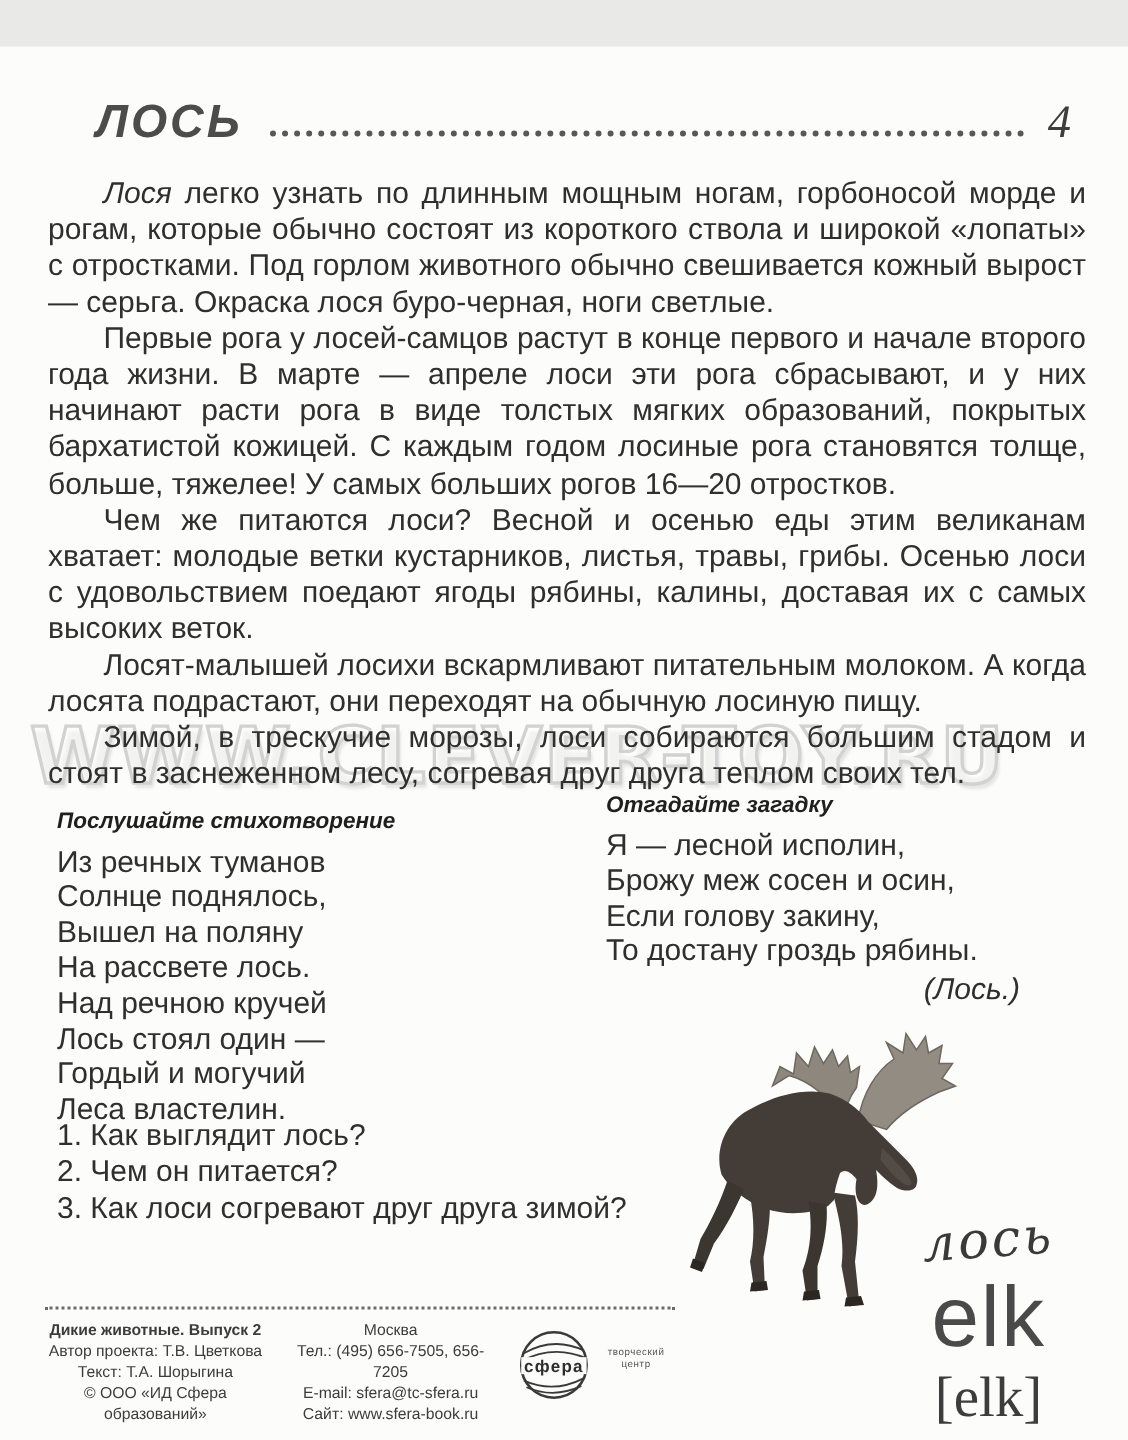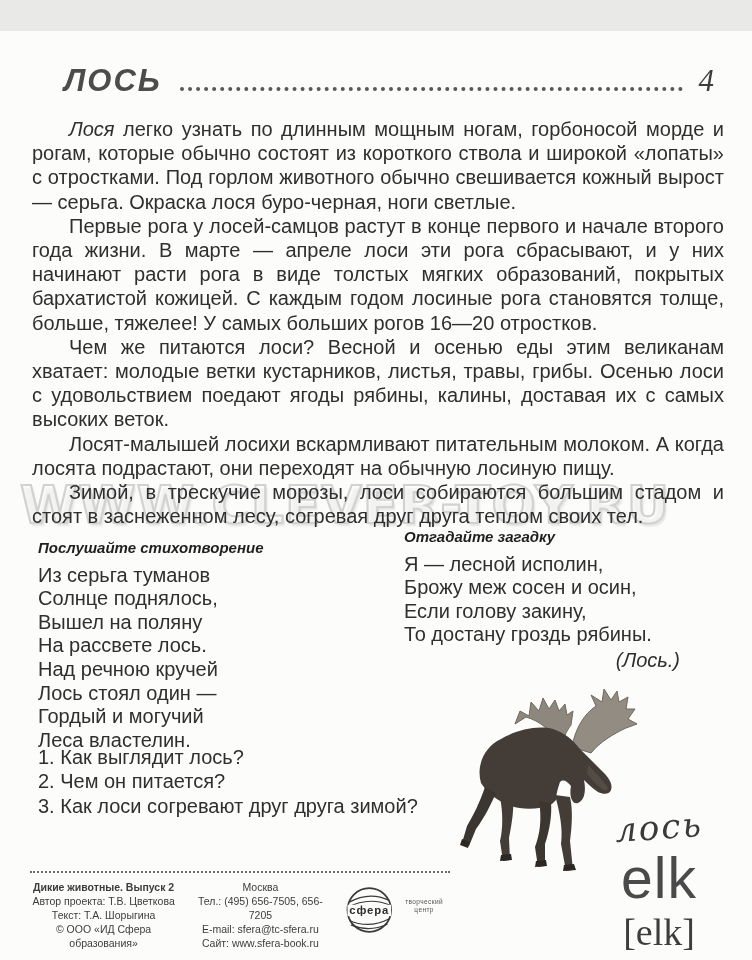--- a/index.html
+++ b/index.html
@@ -133,21 +133,21 @@
   <div class="article">
     <p class="para"><span class="lead">Лося</span><span> легко узнать по длинным мощным ногам, горбоносой морде и рогам, которые обычно состоят из короткого ствола и широкой «лопаты» с отростками. Под горлом животного обычно свешивается кожный вырост — серьга. Окраска лося буро-черная, ноги светлые.</span></p>
     <p class="para"><span>Первые рога у лосей-самцов растут в конце первого и начале второго года жизни. В марте — апреле лоси эти рога сбрасывают, и у них начинают расти рога в виде толстых мягких образований, покрытых бархатистой кожицей. С каждым годом лосиные рога становятся толще, больше, тяжелее! У самых больших рогов 16—20 отростков.</span></p>
     <p class="para"><span>Чем же питаются лоси? Весной и осенью еды этим великанам хватает: молодые ветки кустарников, листья, травы, грибы. Осенью лоси с удовольствием поедают ягоды рябины, калины, доставая их с самых высоких веток.</span></p>
     <p class="para"><span>Лосят-малышей лосихи вскармливают питательным молоком. А когда лосята подрастают, они переходят на обычную лосиную пищу.</span></p>
     <p class="para"><span>Зимой, в трескучие морозы, лоси собираются большим стадом и стоят в заснеженном лесу, согревая друг друга теплом своих тел.</span></p>
   </div>
 
   <div class="poem">
     <div class="section-heading">Послушайте стихотворение</div>
-    <div>Из серьга туманов</div>
+    <div>Из речных туманов</div>
     <div>Солнце поднялось,</div>
     <div>Вышел на поляну</div>
     <div>На рассвете лось.</div>
     <div>Над речною кручей</div>
     <div>Лось стоял один —</div>
     <div>Гордый и могучий</div>
     <div>Леса властелин.</div>
   </div>
 
   <div class="riddle">
@@ -211,21 +211,21 @@
     <div class="vocab-ru">лось</div>
     <div class="vocab-en">elk</div>
     <div class="vocab-tr">[elk]</div>
   </div>
 
   <div class="footer">
     <div class="footer-col footer-col-left">
       <div class="f-line">Дикие животные. Выпуск 2</div>
       <div class="f-line">Автор проекта: Т.В. Цветкова</div>
       <div class="f-line">Текст: Т.А. Шорыгина</div>
-      <div class="f-line">© ООО «ИД Сфера образования»</div>
+      <div class="f-line">© ООО «ИД Сфера образований»</div>
     </div>
     <div class="footer-col footer-col-mid">
       <div class="f-line">Москва</div>
       <div class="f-line">Тел.: (495) 656-7505, 656-7205</div>
       <div class="f-line">E-mail: sfera@tc-sfera.ru</div>
       <div class="f-line">Сайт: www.sfera-book.ru</div>
     </div>
     <div class="logo-block">
       <svg width="58" height="56" viewBox="0 0 58 56">
         <circle cx="29" cy="28" r="25" fill="none" stroke="#3a3a3a" stroke-width="2"></circle>

